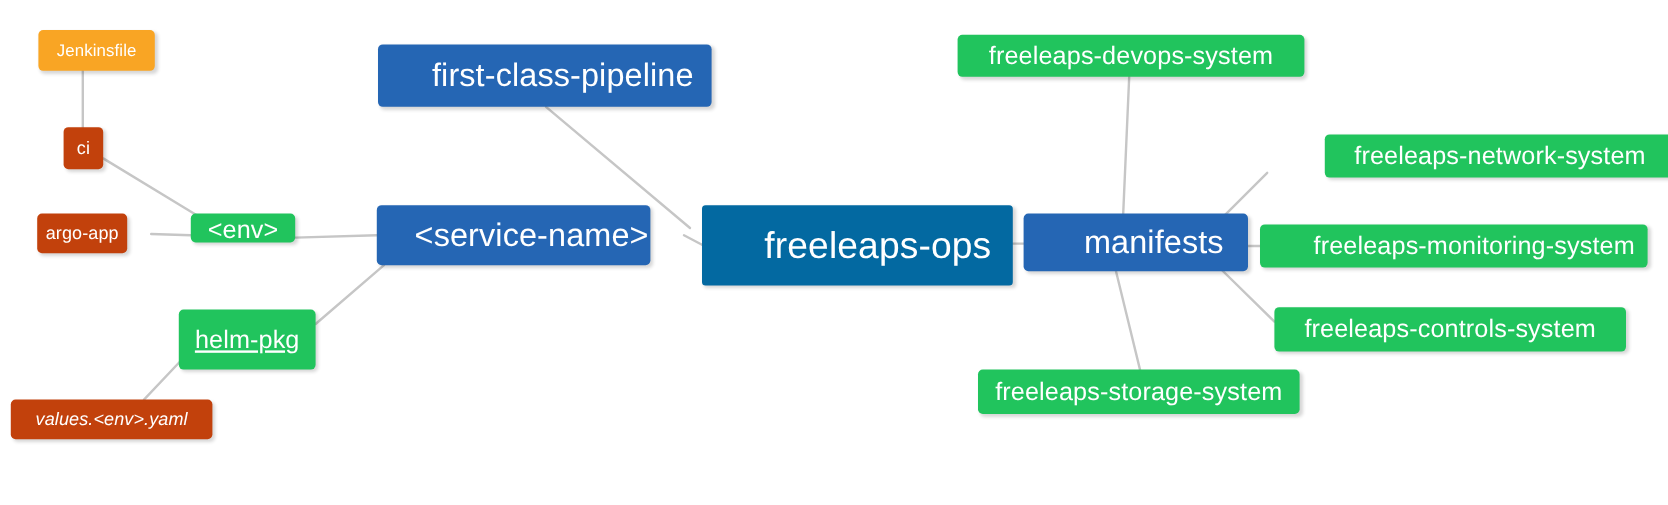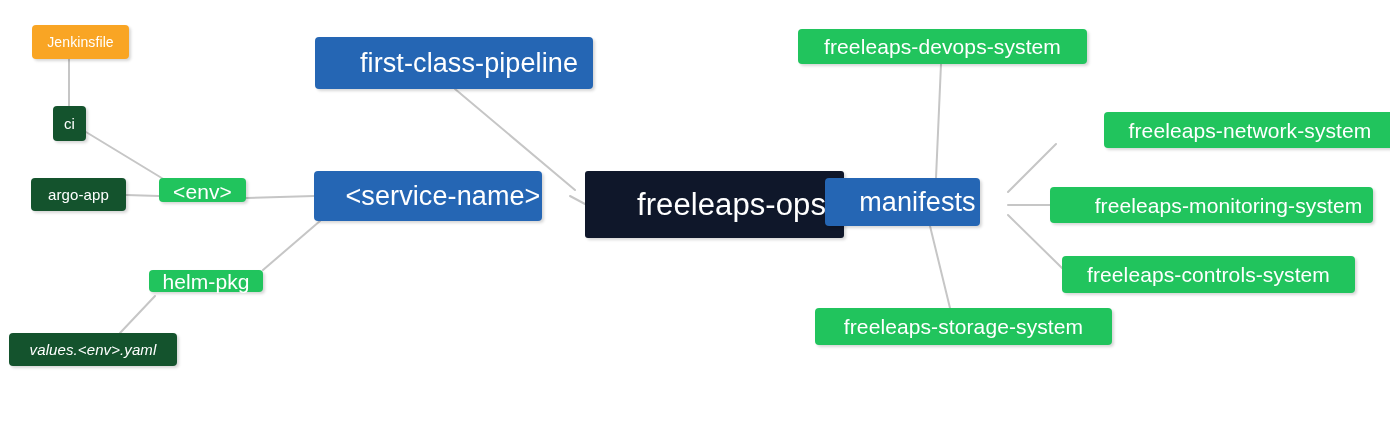--- a/index.html
+++ b/index.html
@@ -33,28 +33,28 @@
     justify-content: center;
     border-radius: 4px;
     color: #ffffff;
     white-space: nowrap;
     line-height: 1;
     box-shadow: 2px 2px 3px rgba(0,0,0,0.16);
     padding: 0 10px;
     letter-spacing: 0.1px;
   }
   .node.root {
-    background: #0f172a;
+    background: #0369a1;
     border-radius: 3px;
     padding-left: 44px;
   }
   .node.blue     { background: #2566b4; padding-left: 40px; }
   .node.green    { background: #21c45d; }
   .node.orange   { background: #f9a524; }
-  .node.redorange{ background: #14532d; justify-content: center; }
+  .node.redorange{ background: #c2410c; justify-content: center; }
 
   .sz-root   { font-size: 31px; }
   .sz-xl     { font-size: 27px; }
   .sz-md     { font-size: 21px; }
   .sz-xs     { font-size: 15px; }
   .sz-xxs    { font-size: 14px; margin-left: 12px; }
 </style>
 </head>
 <body>
 
@@ -78,50 +78,50 @@
   <div id="node-layer">
       <div class="node root sz-root root" style="left: 585px; top: 171px; width: 259px; height: 67px;">
         <span>freeleaps-ops</span>
       </div>
       <div class="node blue sz-xl" style="left: 314px; top: 171px; width: 228px; height: 50px;">
         <span>&lt;service-name&gt;</span>
       </div>
       <div class="node blue sz-xl" style="left: 315px; top: 37px; width: 278px; height: 52px;">
         <span>first-class-pipeline</span>
       </div>
-      <div class="node blue sz-xl" style="left: 825px; top: 178px; width: 155px; height: 48px;">
+      <div class="node blue sz-xl" style="left: 853px; top: 178px; width: 187px; height: 48px;">
         <span>manifests</span>
       </div>
       <div class="node green sz-md" style="left: 159px; top: 178px; width: 87px; height: 24px; align-items: flex-end;">
         <span>&lt;env&gt;</span>
       </div>
-      <div class="node green sz-md" style="left: 149px; top: 270px; width: 114px; height: 22px;">
+      <div class="node green sz-md" style="left: 149px; top: 258px; width: 114px; height: 50px; text-decoration: underline;">
         <span>helm-pkg</span>
       </div>
       <div class="node redorange sz-xs" style="left: 53px; top: 106px; width: 33px; height: 35px;">
         <span>ci</span>
       </div>
       <div class="node orange sz-xxs" style="left: 20px; top: 25px; width: 97px; height: 34px;">
         <span>Jenkinsfile</span>
       </div>
-      <div class="node redorange sz-xs" style="left: 31px; top: 178px; width: 95px; height: 33px;">
+      <div class="node redorange sz-xs" style="left: 31px; top: 178px; width: 75px; height: 33px;">
         <span>argo-app</span>
       </div>
       <div class="node redorange sz-xs" style="left: 9px; top: 333px; width: 168px; height: 33px; font-style: italic;">
         <span>values.&lt;env&gt;.yaml</span>
       </div>
       <div class="node green sz-md" style="left: 798px; top: 29px; width: 289px; height: 35px;">
         <span>freeleaps-devops-system</span>
       </div>
       <div class="node green sz-md" style="left: 1104px; top: 112px; width: 292px; height: 36px;">
         <span>freeleaps-network-system</span>
       </div>
       <div class="node green sz-md" style="left: 1050px; top: 187px; width: 323px; height: 36px; padding-left: 44px;">
         <span>freeleaps-monitoring-system</span>
       </div>
       <div class="node green sz-md" style="left: 1062px; top: 256px; width: 293px; height: 37px;">
         <span>freeleaps-controls-system</span>
       </div>
-      <div class="node green sz-md" style="left: 815px; top: 308px; width: 297px; height: 37px;">
+      <div class="node green sz-md" style="left: 815px; top: 308px; width: 268px; height: 37px;">
         <span>freeleaps-storage-system</span>
       </div>
     </div>
 </div>
 
 </body></html>

